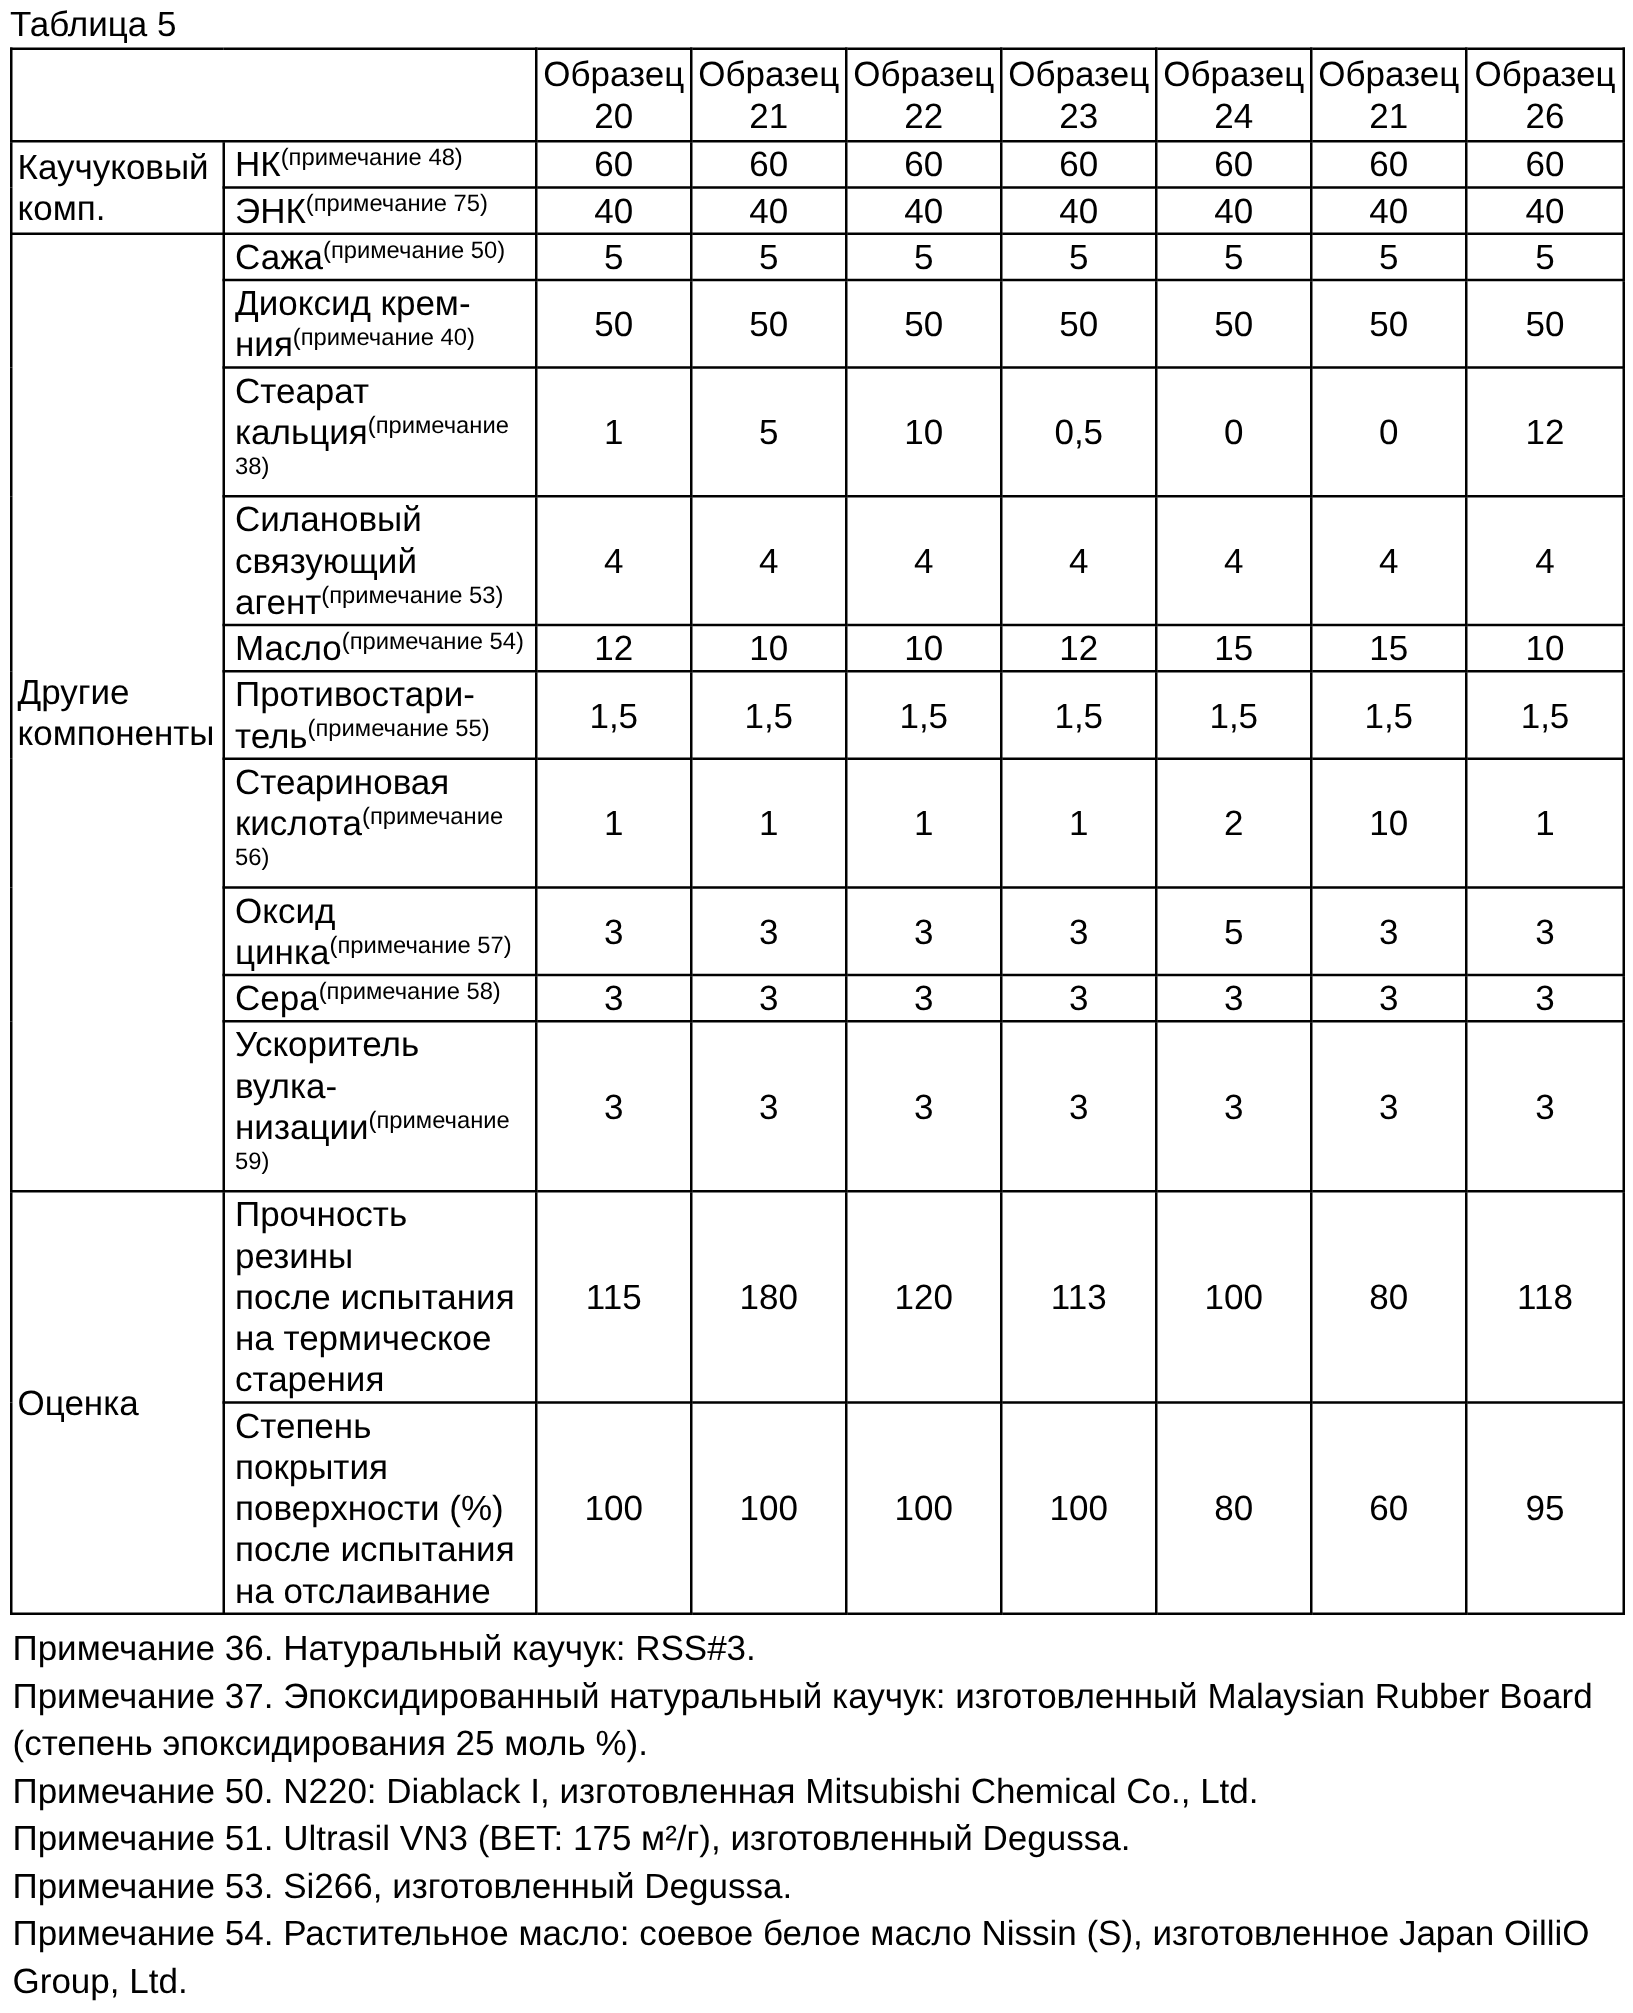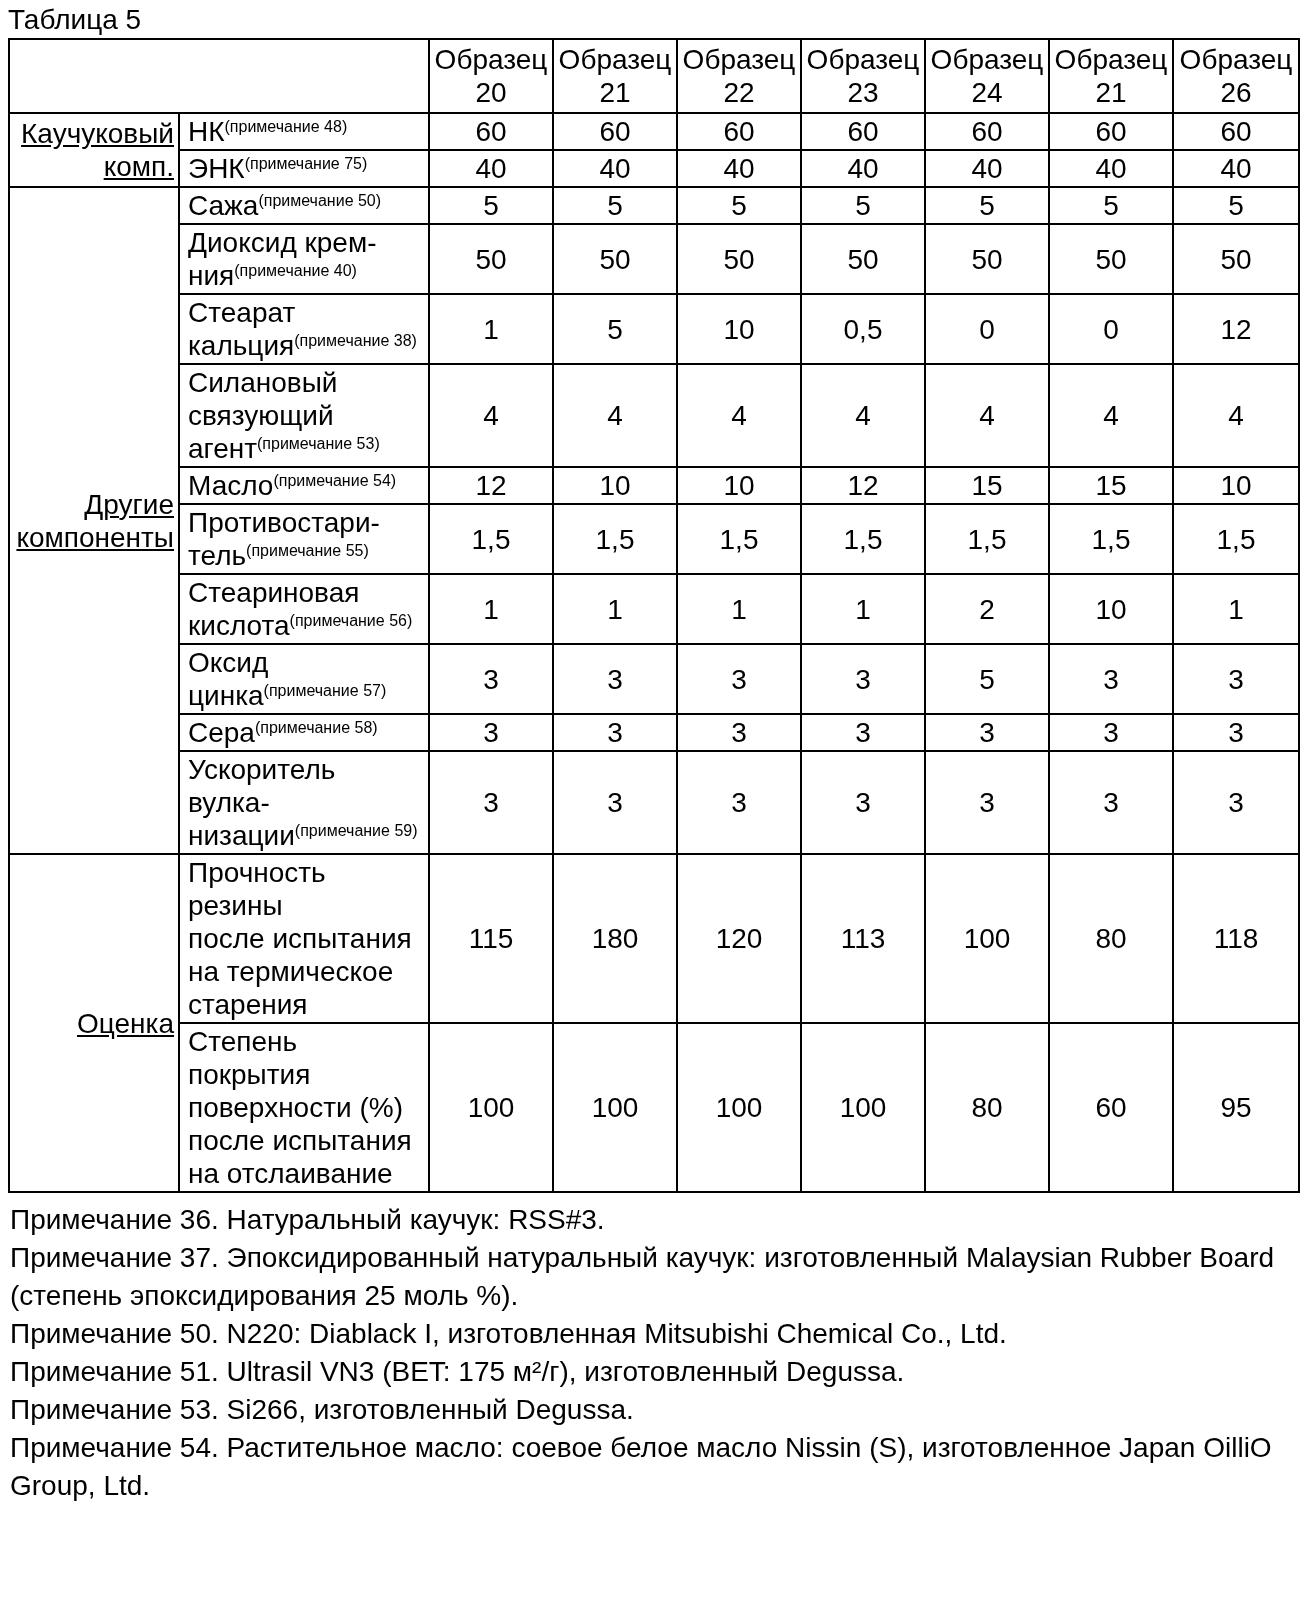--- a/index.html
+++ b/index.html
@@ -21,25 +21,25 @@
   th, td {
     border: 2px solid #000;
     font-weight: normal;
     font-size: 28px;
     line-height: 33px;
     padding: 1px 4px;
     vertical-align: middle;
     overflow: hidden;
   }
   .sample-h { text-align: center; padding: 3px 0; }
-  .group-label { text-align: right; white-space: pre-line; text-decoration: underline; }
+  .group-label { text-align: left; white-space: pre-line; }
   .param { text-align: left; padding-left: 8px; }
   .param-text { white-space: pre-line; }
   sup {
-    font-size: 16px;
+    font-size: 19px;
     line-height: 0;
     vertical-align: 9px;
   }
   .val { text-align: center; }
 
   .notes {
     padding: 8px 2px 0 2px;
     font-size: 28px;
     line-height: 38px;
   }

